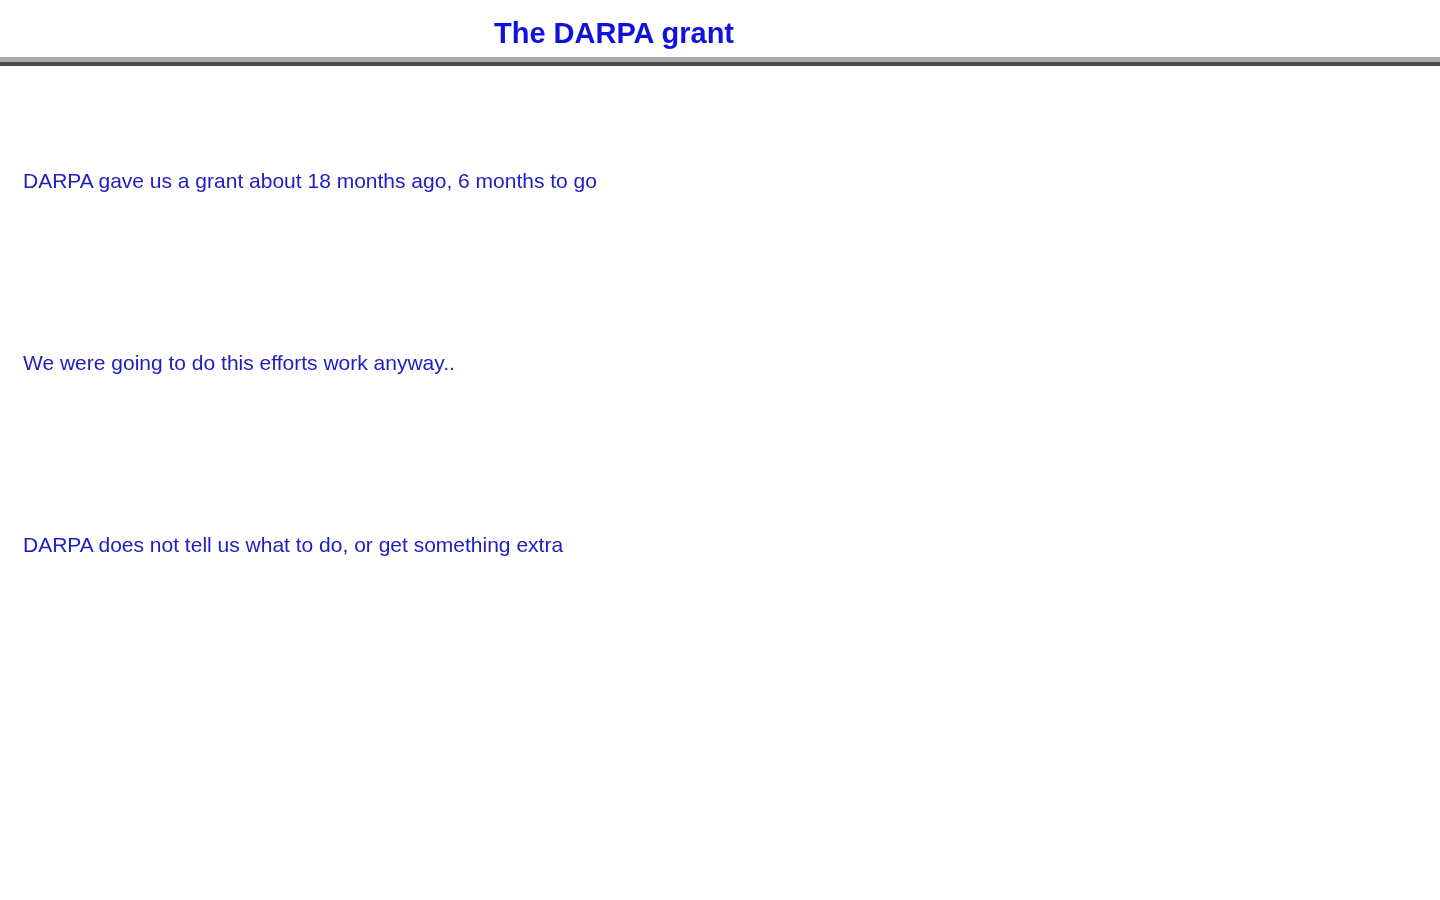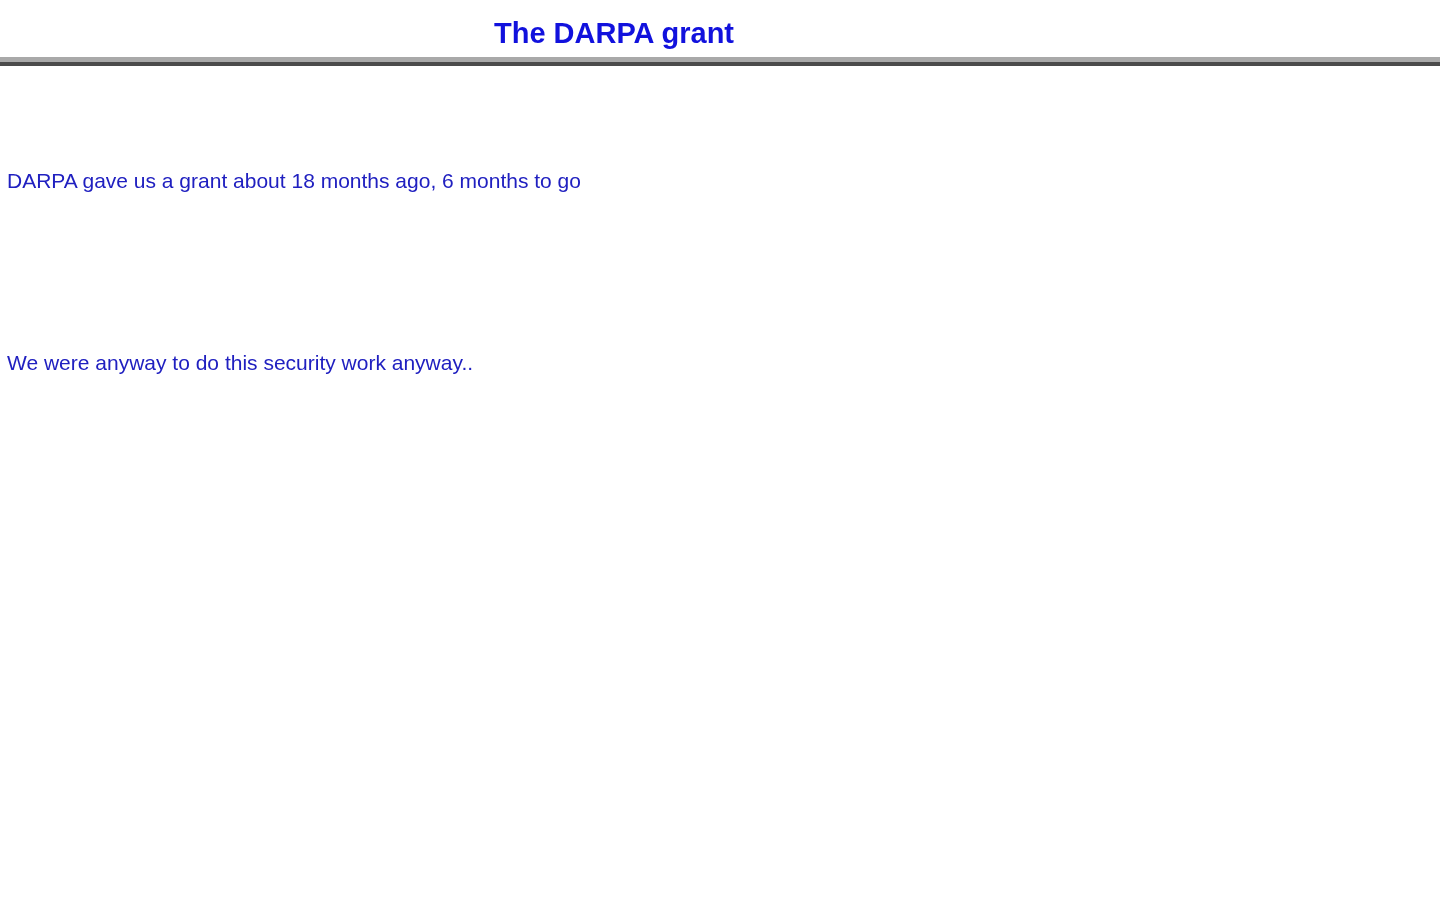--- a/index.html
+++ b/index.html
@@ -68,21 +68,21 @@
     position: absolute;
     top: 108px;
     left: 7px;
     width: 1420px;
   }
 
   .para {
     color: #2020c0;
     font-size: 21px;
     line-height: 29px;
-    margin: 0 0 37px 0;
+    margin: 0 0 37px 16px;
     white-space: pre;
   }
   .para .line {
     display: block;
     white-space: pre;
   }
 </style>
 </head>
 <body>
 
@@ -96,18 +96,21 @@
   </div>
 
   <div class="body-area">
 
     <p class="para">
       <span class="line">DARPA gave us a grant about 18 months ago, 6 months to go</span>
     </p>
 
 
     <p class="para">
-      <span class="line">We were anyway to do this security work anyway..</span>
+      <span class="line">We were going to do this efforts work anyway..</span>
     </p>
 
+    <p class="para">
+      <span class="line">DARPA does not tell us what to do, or get something extra</span>
+    </p>
 
   </div>
 </div>
 
 </body></html>

